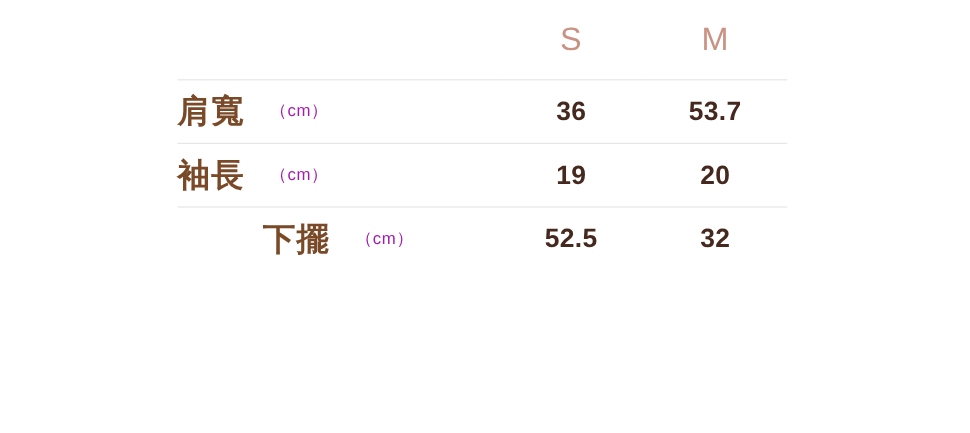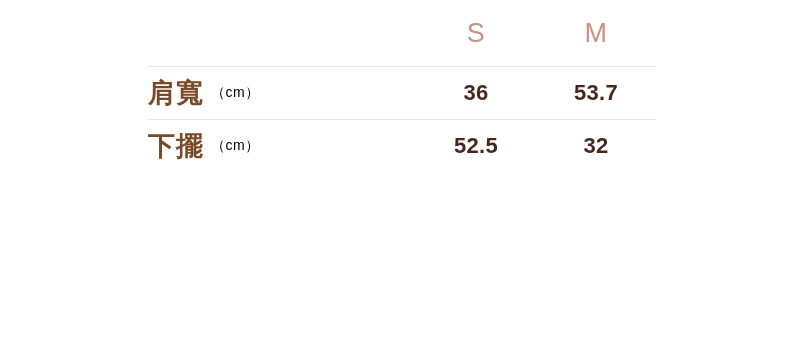--- a/index.html
+++ b/index.html
@@ -65,42 +65,43 @@
   
   tbody tr.measure-row td {
     height: 52px;
     padding: 0;
     vertical-align: middle;
     border: 0;
     border-bottom: 1px solid #e8e6e5;
   }
   tbody tr.measure-row:last-child td {
     border-bottom: 0;
+    text-align: center;
   }
 
   td.measure-label {
     text-align: left;
     white-space: nowrap;
     padding-left: 2px;
   }
 
   .label-zh {
     color: #7a4a28;
     font-size: 27px;
     font-weight: 700;
     letter-spacing: 1px;
     vertical-align: middle;
   }
 
   .label-unit {
-    color: #000000;
+    color: #a21caf;
     font-size: 14px;
     font-weight: 400;
     letter-spacing: 0.5px;
-    margin-left: 7px;
+    margin-left: 21px;
     vertical-align: middle;
   }
 
   td.measure-value {
     text-align: center;
     color: #46291e;
     font-size: 22px;
     font-weight: 700;
     letter-spacing: 0.3px;
   }
@@ -130,20 +131,27 @@
 
         <tr class="measure-row">
           <td class="measure-label">
             <span class="label-zh">肩寬</span><span class="label-unit">（cm）</span>
           </td>
           <td class="measure-value">36</td>
           <td class="measure-value">53.7</td>
         </tr>
 
 
+        <tr class="measure-row">
+          <td class="measure-label">
+            <span class="label-zh">袖長</span><span class="label-unit">（cm）</span>
+          </td>
+          <td class="measure-value">19</td>
+          <td class="measure-value">20</td>
+        </tr>
 
 
         <tr class="measure-row">
           <td class="measure-label">
             <span class="label-zh">下擺</span><span class="label-unit">（cm）</span>
           </td>
           <td class="measure-value">52.5</td>
           <td class="measure-value">32</td>
         </tr>
 

